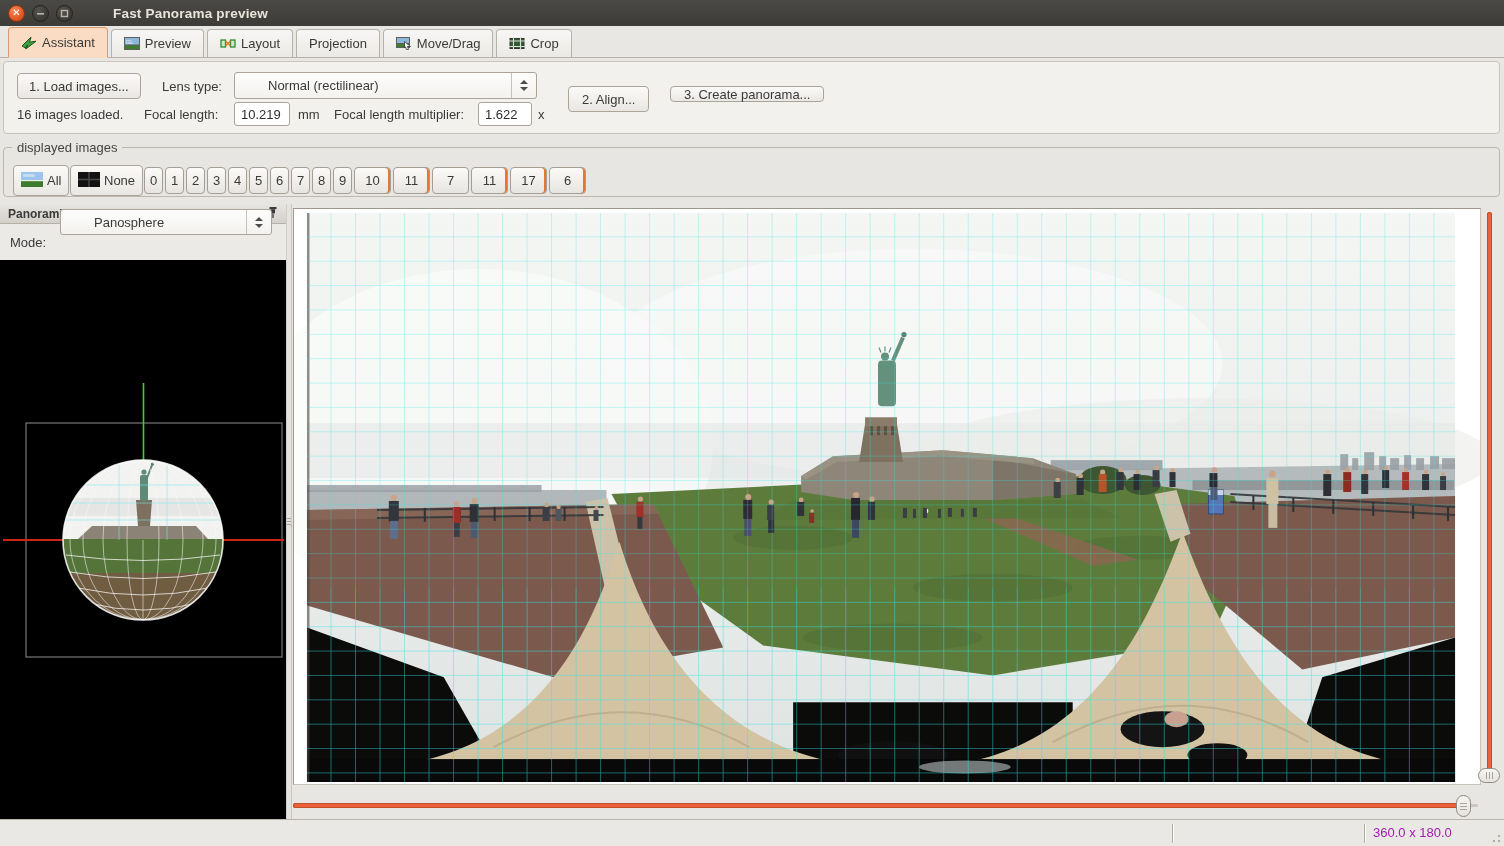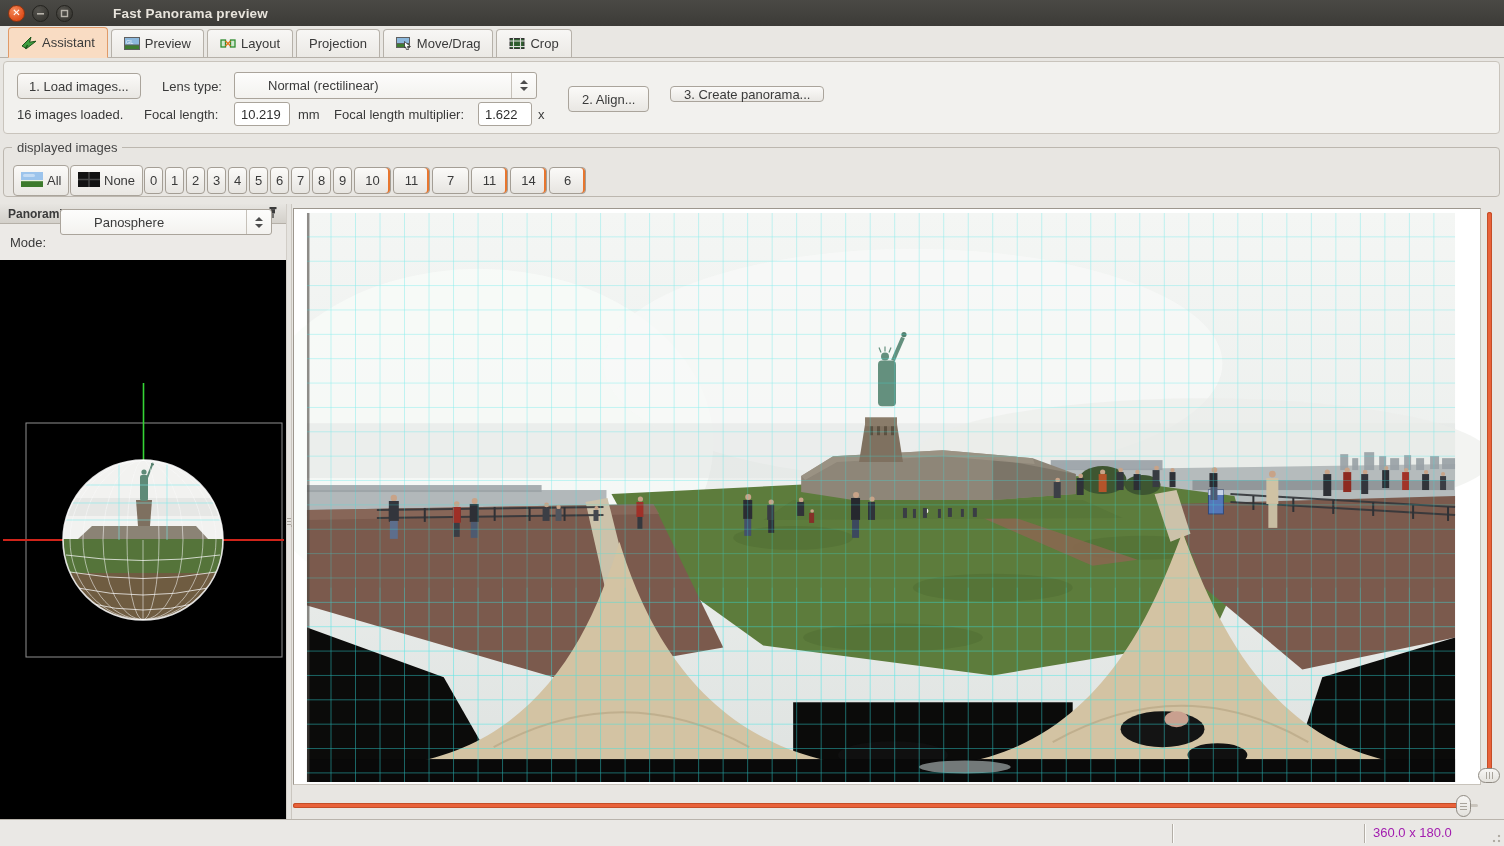--- a/index.html
+++ b/index.html
@@ -229,21 +229,21 @@
         <button class="numbtn one">4</button>
         <button class="numbtn one">5</button>
         <button class="numbtn one">6</button>
         <button class="numbtn one">7</button>
         <button class="numbtn one">8</button>
         <button class="numbtn one">9</button>
         <button class="numbtn two marked">10</button>
         <button class="numbtn two marked">11</button>
         <button class="numbtn two">7</button>
         <button class="numbtn two marked">11</button>
-        <button class="numbtn two marked">14</button>
+        <button class="numbtn two marked">17</button>
         <button class="numbtn two marked">6</button>
       </div>
   </fieldset>
 
   <div class="leftpanel">
     <div class="lp-head">
       <span>Panoramica</span>
       <span class="sp"></span>
       <span>
         <svg width="10" height="13" viewBox="0 0 10 13">

